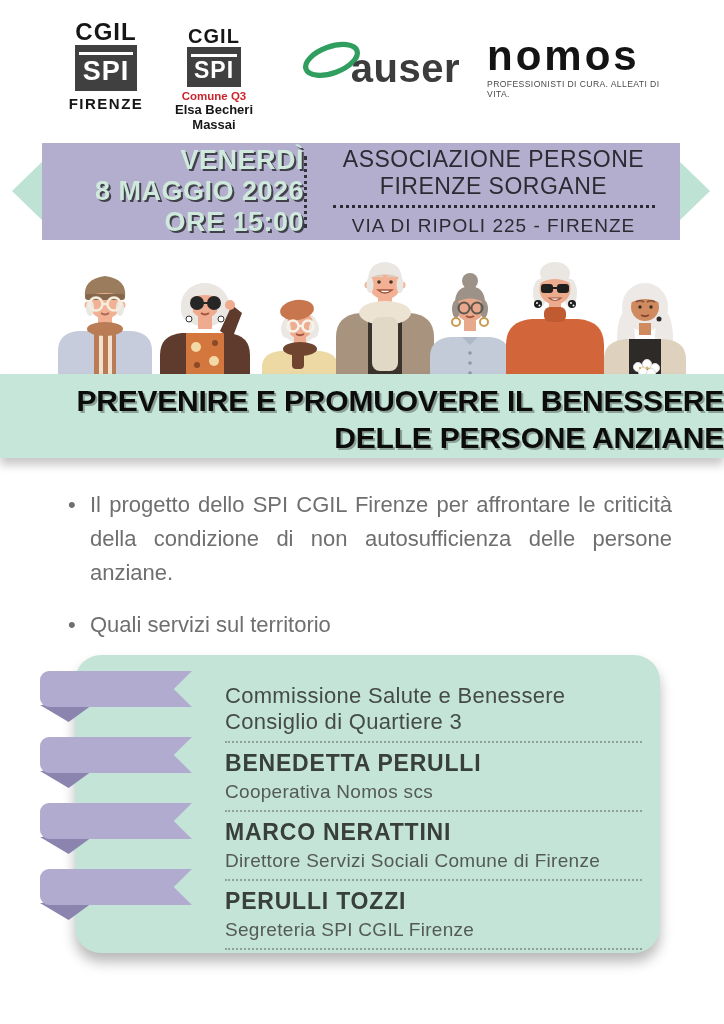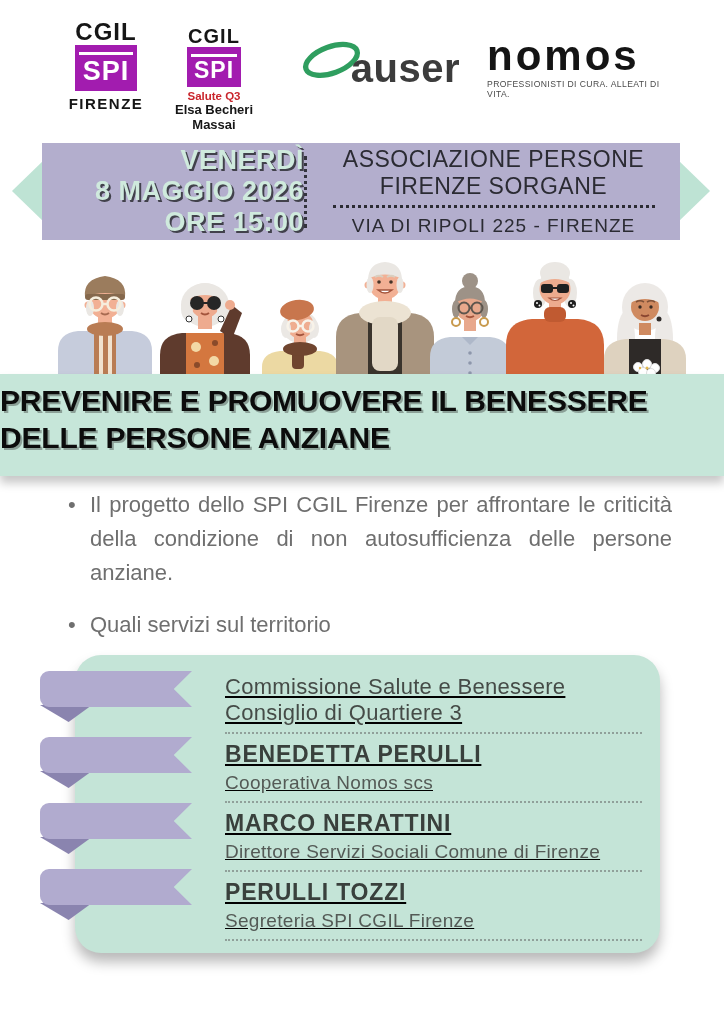--- a/index.html
+++ b/index.html
@@ -10,21 +10,21 @@
     font-family:"Liberation Sans", sans-serif;
     border-radius:13px;
   }
 
   
   .logo { position:absolute; text-align:center; }
   .logo-spi1 { left:58px; top:20px; width:96px; }
   .logo-spi2 { left:166px; top:26px; width:96px; }
   .cgil-word { font-weight:bold; color:#161616; font-size:24px; letter-spacing:1px; line-height:24px; }
   .logo-spi2 .cgil-word { font-size:20px; line-height:20px; }
-  .spi-box { position:relative; margin:1px auto 0; width:62px; height:46px; background:#a21caf; }
+  .spi-box { position:relative; margin:1px auto 0; width:62px; height:46px; background:#404040; }
   .logo-spi2 .spi-box { width:54px; height:40px; }
   .spi-box::before { content:""; position:absolute; left:4px; right:4px; top:7px; height:3px; background:#ffffff; }
   .spi-text { position:absolute; left:0; right:0; top:11px; color:#ffffff; font-weight:bold; font-size:27px; letter-spacing:1px; }
   .logo-spi2 .spi-text { top:10px; font-size:23px; }
   .logo-city { margin-top:4px; font-size:15px; font-weight:bold; color:#161616; letter-spacing:1.5px; }
   .logo-sub-red { margin-top:3px; font-size:11.5px; font-weight:bold; color:#c9252c; }
   .logo-sub-blk { font-size:13px; font-weight:bold; color:#161616; }
 
   .logo-auser { left:300px; top:30px; width:160px; text-align:left; }
   .auser-row { display:flex; align-items:flex-end; }
@@ -46,36 +46,36 @@
   .banner-divider { align-self:center; height:72px; border-left:3px dotted #33333d; }
   .banner-right { flex:1; display:flex; flex-direction:column; justify-content:center; align-items:center; color:#2b2b33; }
   .venue-line { font-size:23px; line-height:27px; letter-spacing:0.5px; }
   .venue-sep { width:322px; border-bottom:3px dotted #2b2b33; margin:5px 0 7px; }
   .venue-address { font-size:19px; letter-spacing:1px; }
 
   
   .people { position:absolute; left:0; top:255px; width:724px; height:120px; }
 
   
-  .title-band { position:absolute; left:0; top:374px; width:724px; height:102px; background:#c6e6d9;
-                box-shadow:0 7px 9px rgba(0,0,0,0.22); text-align:left; padding-top:8px; z-index:5; }
+  .title-band { position:absolute; left:0; top:374px; width:724px; height:84px; background:#c6e6d9;
+                box-shadow:0 7px 9px rgba(0,0,0,0.22); text-align:right; padding-top:8px; z-index:5; }
   .title-line { font-size:30px; font-weight:800; color:#0c0c0c; line-height:37px; letter-spacing:-0.2px;
                 text-shadow:2px 2px 0 rgba(30,30,30,0.35); }
 
   
   .bullets { position:absolute; left:66px; top:488px; width:606px; color:#6f6f6f; }
   .bullet-item { position:relative; padding-left:24px; font-size:22px; line-height:34px; }
   .bullet-item.justify { text-align:justify; }
   .bullet-item + .bullet-item { margin-top:18px; }
   .bullet-item::before { content:"\2022"; position:absolute; left:2px; top:0; }
 
   
   .speakers-panel { position:absolute; left:75px; top:655px; width:585px; height:298px;
                     background:#c4e4d7; border-radius:26px; box-shadow:0 9px 13px rgba(0,0,0,0.28); z-index:4; }
-  .entries { position:absolute; left:150px; right:18px; top:12px;text-decoration:underline; }
+  .entries { position:absolute; left:150px; right:18px; top:21px; }
   .entry { min-height:66px; padding:7px 0 6px; border-bottom:2px dotted #90a09a; }
   .entry-name { font-size:23px; font-weight:bold; color:#39403c; letter-spacing:0.8px; line-height:27px; }
   .entry-role { font-size:19px; color:#545a56; line-height:24px; margin-top:3px; letter-spacing:0.3px; }
   .entry.plain .entry-name { font-weight:normal; font-size:22px; letter-spacing:0.3px; color:#454b47; line-height:26px; }
   .entry.plain .entry-role { font-size:22px; color:#454b47; line-height:26px; margin-top:0; }
 
   .ribbon { position:absolute; left:-35px; width:152px; height:36px; background:#b1abcf;
             border-radius:9px 0 0 9px; clip-path:polygon(0 0,100% 0,88% 50%,100% 100%,0 100%); z-index:2; }
   .ribbon-fold { position:absolute; left:-35px; width:52px; height:17px; background:#8a84af;
                  clip-path:polygon(0 0,100% 0,55% 100%); z-index:1; }
@@ -95,21 +95,21 @@
       <div class="spi-text">SPI</div>
     </div>
     <div class="logo-city">FIRENZE</div>
   </div>
 
   <div class="logo logo-spi2">
     <div class="cgil-word">CGIL</div>
     <div class="spi-box">
       <div class="spi-text">SPI</div>
     </div>
-    <div class="logo-sub-red">Salute Q3</div>
+    <div class="logo-sub-red">Comune Q3</div>
     <div class="logo-sub-blk">Elsa Becheri Massai</div>
   </div>
 
   <div class="logo logo-auser">
     <div class="auser-row">
       <svg width="74" height="58" viewBox="0 0 74 58">
         <ellipse cx="36" cy="30" rx="31" ry="15" fill="none" stroke="#2f9e5f" stroke-width="6" transform="rotate(-20 36 30)"></ellipse>
       </svg>
       <span class="auser-name">auser</span>
     </div>

